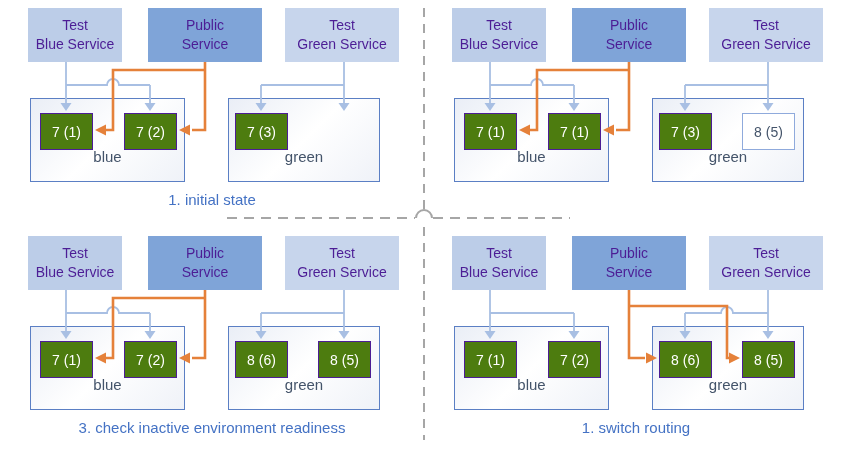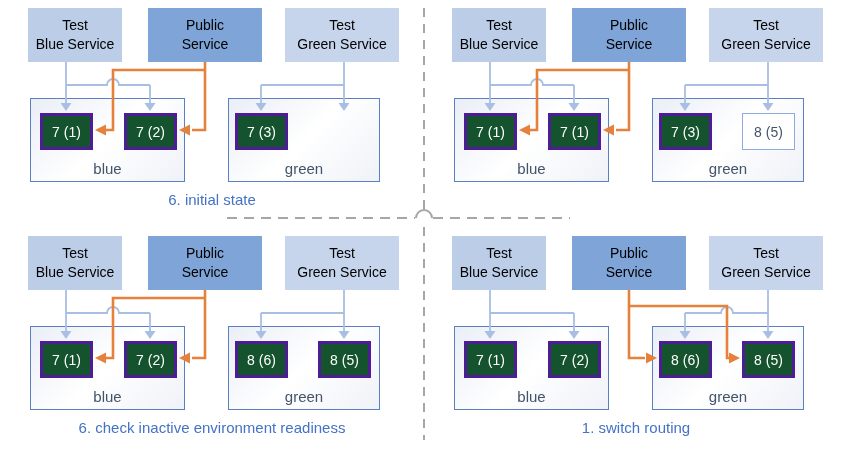--- a/index.html
+++ b/index.html
@@ -2,37 +2,37 @@
 <html><head>
 <meta charset="utf-8">
 <style>
   html,body{margin:0;padding:0;background:#ffffff;}
   .canvas{position:relative;width:848px;height:456px;background:#ffffff;
           font-family:"Liberation Sans",sans-serif;overflow:hidden;}
   .panel{position:absolute;width:424px;height:218px;}
   #panel-1{left:0;top:0;} #panel-2{left:424px;top:0;}
   #panel-3{left:0;top:228px;} #panel-4{left:424px;top:228px;}
 
-  .svc{position:absolute;top:8px;height:54px;color:#000000;text-align:center;
+  .svc{position:absolute;top:8px;height:54px;color:#4c1d95;text-align:center;
        display:flex;flex-direction:column;justify-content:center;
        font-size:14px;line-height:19px;z-index:3;}
   .svc-test-blue{left:28px;width:94px;background:#bccde8;}
   .svc-public{left:148px;width:114px;background:#7fa4d8;}
   .svc-test-green{left:285px;width:114px;background:#c7d5ec;}
 
   .env{position:absolute;top:98px;height:84px;box-sizing:border-box;
        border:1px solid #5b7fc4;z-index:1;
        background:linear-gradient(135deg,#eaeef6 0%,#ffffff 50%,#eff2f8 100%);}
   .env-blue{left:30px;width:155px;}
   .env-green{left:228px;width:152px;}
-  .env-label{position:absolute;bottom:4px;left:0;width:100%;text-align:center;
+  .env-label{position:absolute;bottom:16px;left:0;width:100%;text-align:center;
              color:#44546a;font-size:15px;}
 
   .pod{position:absolute;top:113px;width:53px;height:37px;box-sizing:border-box;
-       background:#14532d;border:3px solid #4c1d95;color:#ffffff;font-size:14px;
+       background:#4d7c0f;border:1px solid #4c1d95;color:#ffffff;font-size:14px;
        display:flex;align-items:center;justify-content:center;z-index:3;}
   .pod.outline{background:#ffffff;border:1px solid #8faadc;color:#44546a;}
   .pod-b1{left:40px;}.pod-b2{left:124px;}.pod-g1{left:235px;}.pod-g2{left:318px;}
 
   .arrows{position:absolute;left:0;top:0;z-index:2;pointer-events:none;}
   .lb{stroke:#a8bfe3;stroke-width:1.8;fill:none;}
   .lbh{fill:#a8bfe3;stroke:none;}
   .og{stroke:#e5813a;stroke-width:2.6;fill:none;}
   .ogh{fill:#e5813a;stroke:none;}
 
@@ -90,21 +90,21 @@
       <g>
         <path class="og" d="M205 62 V130 H192"></path>
           <polygon class="ogh" points="190,124.5 190,135.5 179,130"></polygon>
         <path class="og" d="M205 70 H113 V130 H106"></path>
           <polygon class="ogh" points="106,124.5 106,135.5 95,130"></polygon>
       </g>
     </svg>
     <div class="pod pod-b1">7 (1)</div>
     <div class="pod pod-b2">7 (2)</div>
     <div class="pod pod-g1">7 (3)</div>
-    <div class="caption">6. initial state</div>
+    <div class="caption">1. initial state</div>
   </section>
 
   <section class="panel" id="panel-2">
     <div class="svc svc-test-blue">
       <span>Test</span>
       <span>Blue Service</span>
     </div>
     <div class="svc svc-public">
       <span>Public</span>
       <span>Service</span>
@@ -181,21 +181,21 @@
         <path class="og" d="M205 62 V130 H192"></path>
           <polygon class="ogh" points="190,124.5 190,135.5 179,130"></polygon>
         <path class="og" d="M205 70 H113 V130 H106"></path>
           <polygon class="ogh" points="106,124.5 106,135.5 95,130"></polygon>
       </g>
     </svg>
     <div class="pod pod-b1">7 (1)</div>
     <div class="pod pod-b2">7 (2)</div>
     <div class="pod pod-g1">8 (6)</div>
     <div class="pod pod-g2">8 (5)</div>
-    <div class="caption">6. check inactive environment readiness</div>
+    <div class="caption">3. check inactive environment readiness</div>
   </section>
 
   <section class="panel" id="panel-4">
     <div class="svc svc-test-blue">
       <span>Test</span>
       <span>Blue Service</span>
     </div>
     <div class="svc svc-public">
       <span>Public</span>
       <span>Service</span>

